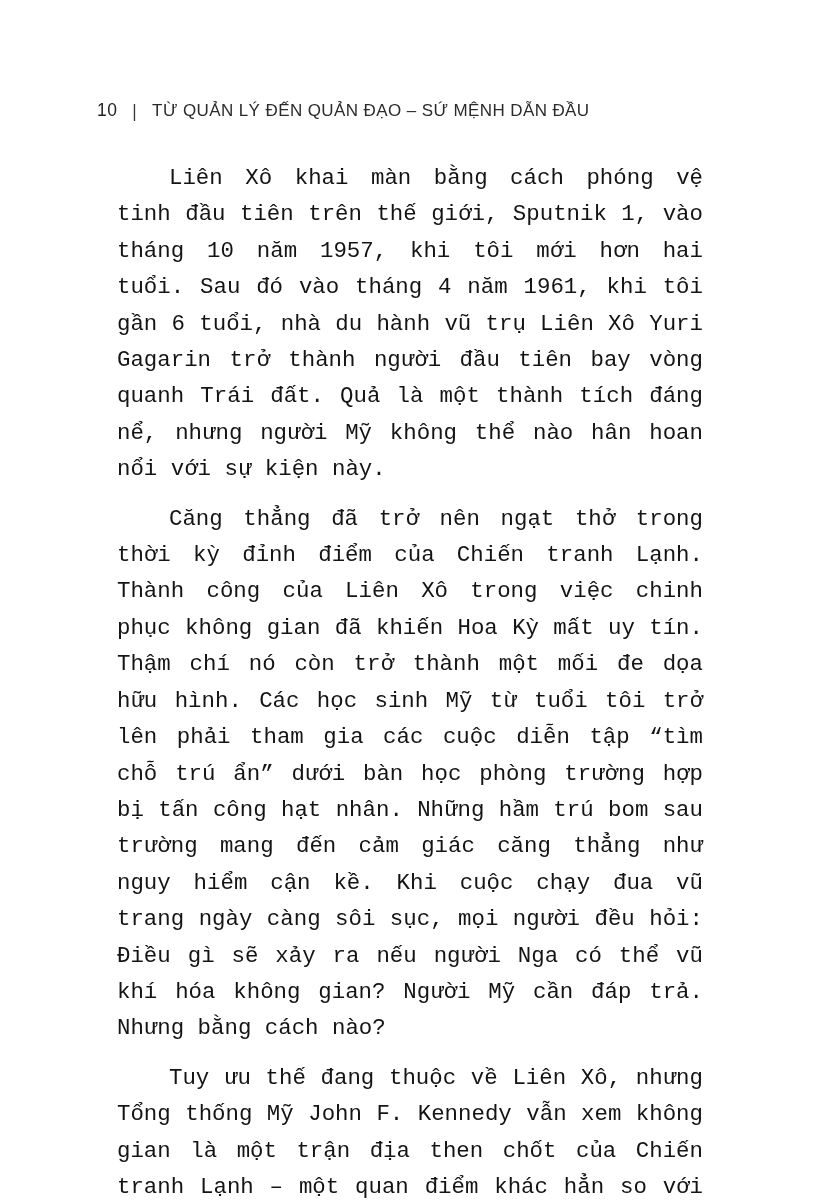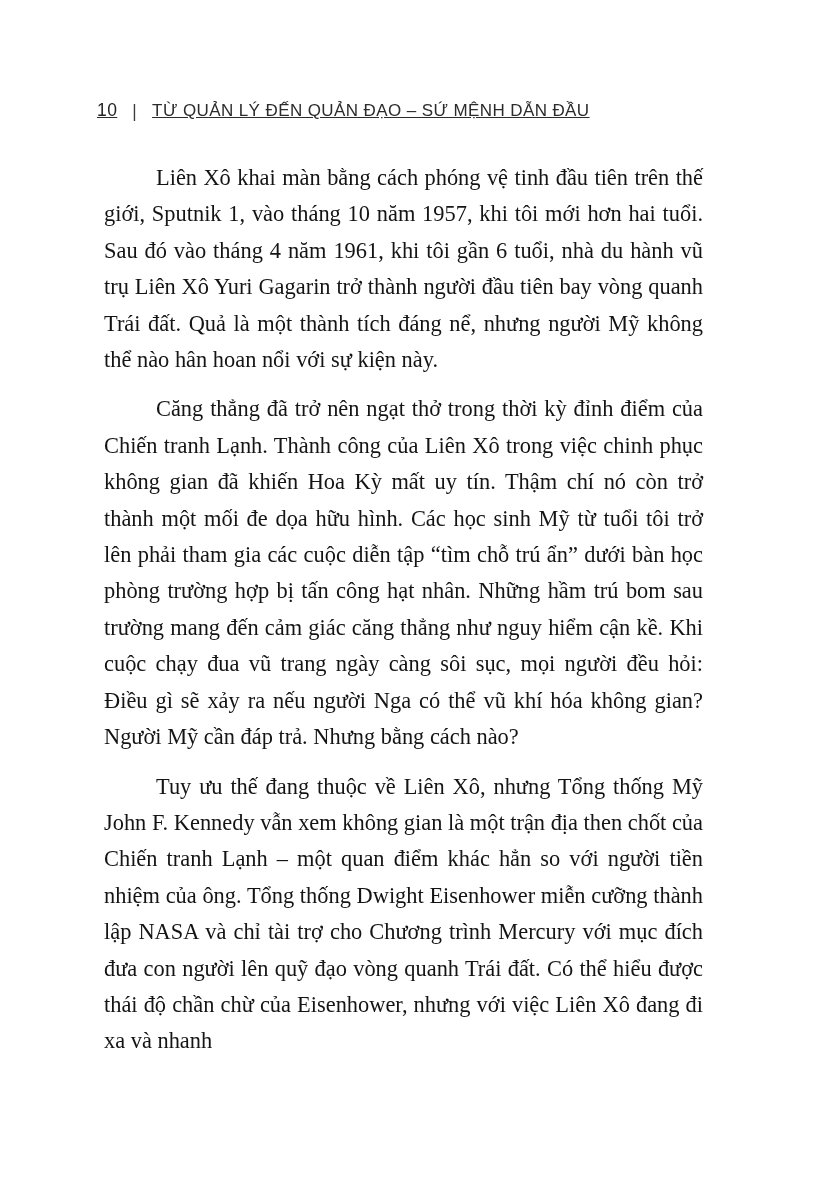--- a/index.html
+++ b/index.html
@@ -19,21 +19,20 @@
     left: 97px;
     top: 100px;
     display: flex;
     align-items: baseline;
     font-family: "Liberation Sans", sans-serif;
     font-size: 17px;
     font-weight: 500;
     letter-spacing: 0.4px;
     color: #2b2b2b;
     white-space: nowrap;
-    text-decoration: underline;
   }
   .running-header .page-number {
     font-size: 17.5px;
     color: #222222;
   }
   .running-header .divider {
     margin: 0 15px;
     color: #3a3a3a;
     font-weight: 400;
     transform: scaleY(1.1);
@@ -45,23 +44,24 @@
     position: absolute;
     left: 104px;
     top: 160px;
     width: 599px;
     font-family: "Liberation Serif", "DejaVu Serif", serif;
     font-size: 22.4px;
     line-height: 36.4px;
     color: #141414;
   }
   .content p {
-    margin: 0 0 13px 0;
+    margin: 0 0 13px 13px;
     text-align: justify;
     text-indent: 52px;
+    font-family: Liberation Mono, monospace;
   }
 </style>
 </head>
 <body>
 
 <div class="page">
 
   <div class="running-header">
     <span class="page-number">10</span>
     <span class="divider">|</span>

